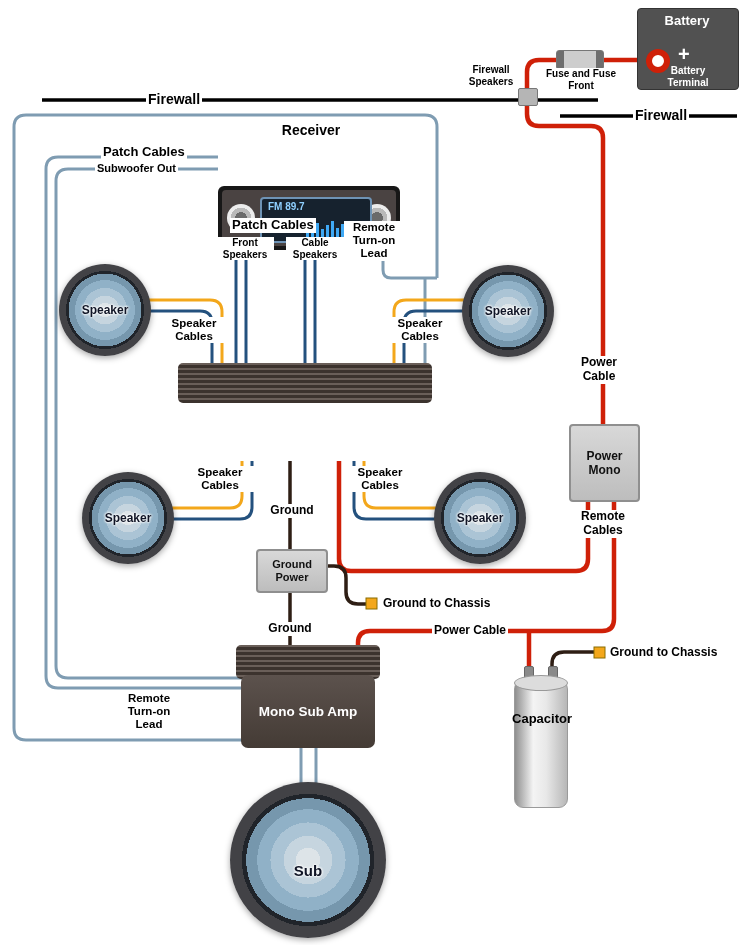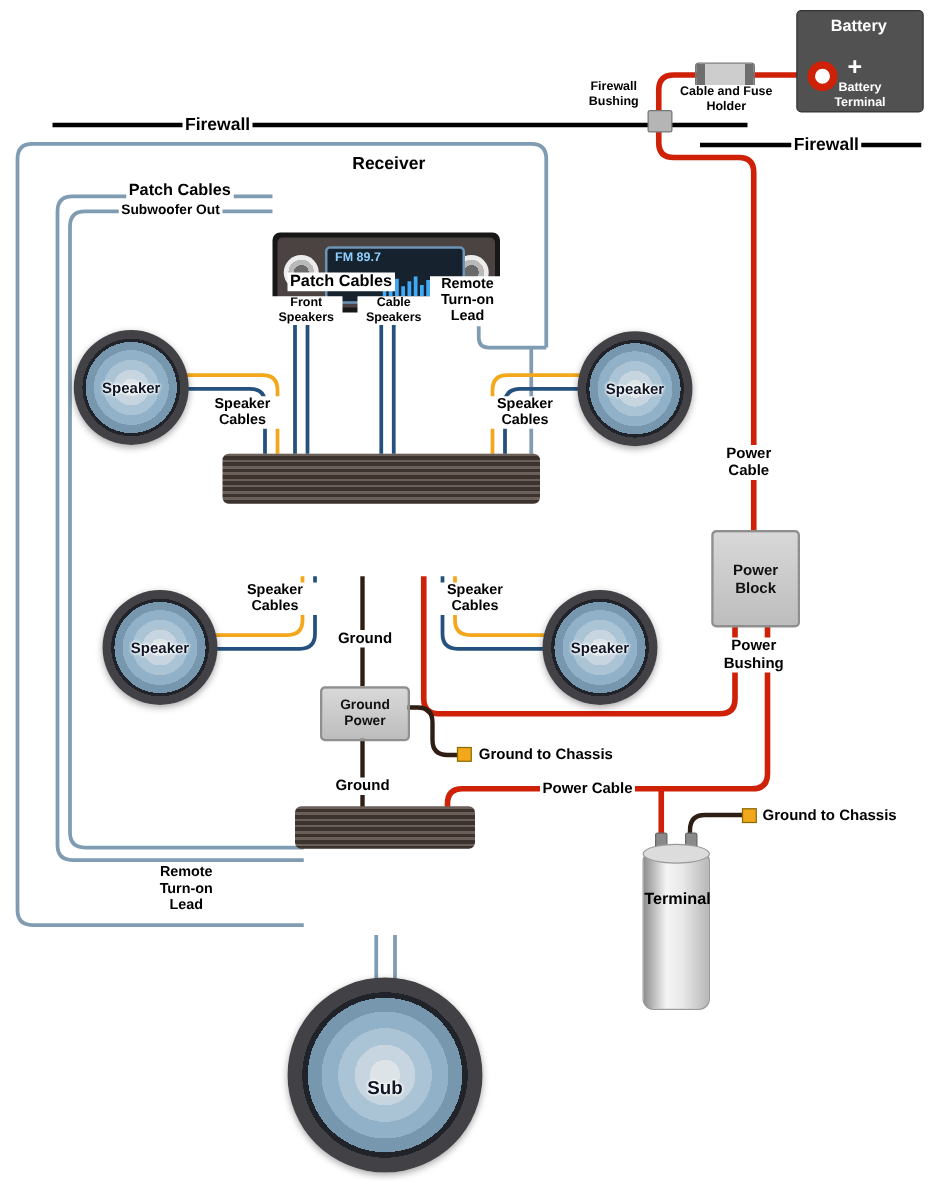--- a/index.html
+++ b/index.html
@@ -132,24 +132,24 @@
   </svg>
 
   <div class="battery" style="left:637px;top:8px;width:100px;height:80px;">
     <div class="bat-title">Battery</div>
     <div class="ring-lug" style="left:8px;top:40px;"></div>
     <span class="bat-plus" style="left:40px;top:34px;">+</span>
     <div class="bat-term" style="top:56px;">Battery Terminal</div>
   </div>
 
   <div class="fuse" style="left:556px;top:50px;width:46px;"></div>
-  <div class="lbl" style="left:541px;top:68px;width:76px;font-size:10px;">Cable and Fuse Holder</div>
+  <div class="lbl" style="left:541px;top:68px;width:76px;font-size:10px;">Fuse and Fuse Front</div>
 
   <div class="bushing" style="left:518px;top:88px;width:18px;height:16px;"></div>
-  <div class="lbl" style="left:460px;top:64px;width:58px;font-size:10px;">Firewall Bushing</div>
+  <div class="lbl" style="left:460px;top:64px;width:58px;font-size:10px;">Firewall Speakers</div>
   <div class="lbl" style="left:146px;top:91px;font-size:14px;">Firewall</div>
   <div class="lbl" style="left:633px;top:107px;font-size:14px;">Firewall</div>
 
   <div class="lbl nb" style="left:259px;top:122px;width:100px;font-size:14px;">Receiver</div>
   <div class="receiver" style="left:218px;top:142px;width:182px;height:64px;">
     <div class="rec-face"></div>
     <div class="knob" style="left:9px;top:18px;"></div>
     <div class="knob" style="right:9px;top:18px;"></div>
     <div class="display" style="left:42px;top:11px;width:96px;height:38px;">
       <span>FM 89.7</span>
@@ -196,40 +196,43 @@
   <div class="lbl" style="left:386px;top:317px;width:64px;font-size:11.5px;">Speaker Cables</div>
   <div class="lbl" style="left:186px;top:466px;width:64px;font-size:11.5px;">Speaker Cables</div>
   <div class="lbl" style="left:346px;top:466px;width:64px;font-size:11.5px;">Speaker Cables</div>
 
   <div class="amp" style="left:178px;top:363px;width:254px;height:99px;">
     <div class="fins" style="height:40px;"></div>
   </div>
 
   <div class="lbl" style="left:570px;top:356px;width:54px;font-size:12px;">Power Cable</div>
   <div class="block" style="left:569px;top:424px;width:67px;height:74px;font-size:12px;">
-    <span>Power Block</span>
-  </div>
-  <div class="lbl" style="left:572px;top:510px;width:58px;font-size:12px;">Power Bushing</div>
+    <span>Power Mono</span>
+  </div>
+  <div class="lbl" style="left:572px;top:510px;width:58px;font-size:12px;">Remote Cables</div>
 
   <div class="lbl" style="left:264px;top:504px;width:52px;font-size:12px;">Ground</div>
   <div class="block" style="left:256px;top:549px;width:68px;height:40px;font-size:11px;">
     <span>Ground Power</span>
   </div>
   <div class="lbl nowrap" style="left:381px;top:597px;font-size:12px;">Ground to Chassis</div>
   <div class="lbl" style="left:262px;top:622px;width:52px;font-size:12px;">Ground</div>
   <div class="lbl nowrap" style="left:432px;top:624px;font-size:12px;">Power Cable</div>
 
   <div class="amp" style="left:236px;top:645px;width:144px;height:103px;">
     <div class="fins" style="height:34px;"></div>
+    <div class="amp-body" style="top:30px;font-size:13.5px;">
+      <span>Mono Sub Amp</span>
+    </div>
   </div>
   <div class="lbl" style="left:117px;top:692px;width:60px;font-size:11.5px;">Remote Turn-on Lead</div>
 
   <div class="cap-post" style="left:524px;top:666px;"></div>
   <div class="cap-post" style="left:548px;top:666px;"></div>
   <div class="cap" style="left:514px;top:680px;width:52px;height:126px;"></div>
-  <div class="lbl nb" style="left:498px;top:712px;width:84px;font-size:13px;">Terminal</div>
+  <div class="lbl nb" style="left:498px;top:712px;width:84px;font-size:13px;">Capacitor</div>
   <div class="lbl nowrap" style="left:608px;top:646px;font-size:12px;">Ground to Chassis</div>
 
   <div class="speaker" style="left:230px;top:782px;width:156px;height:156px;">
     <span class="spk-label" style="font-size:15px;margin-top:21px;">Sub</span>
   </div>
 
 </div>
 
 </body></html>

